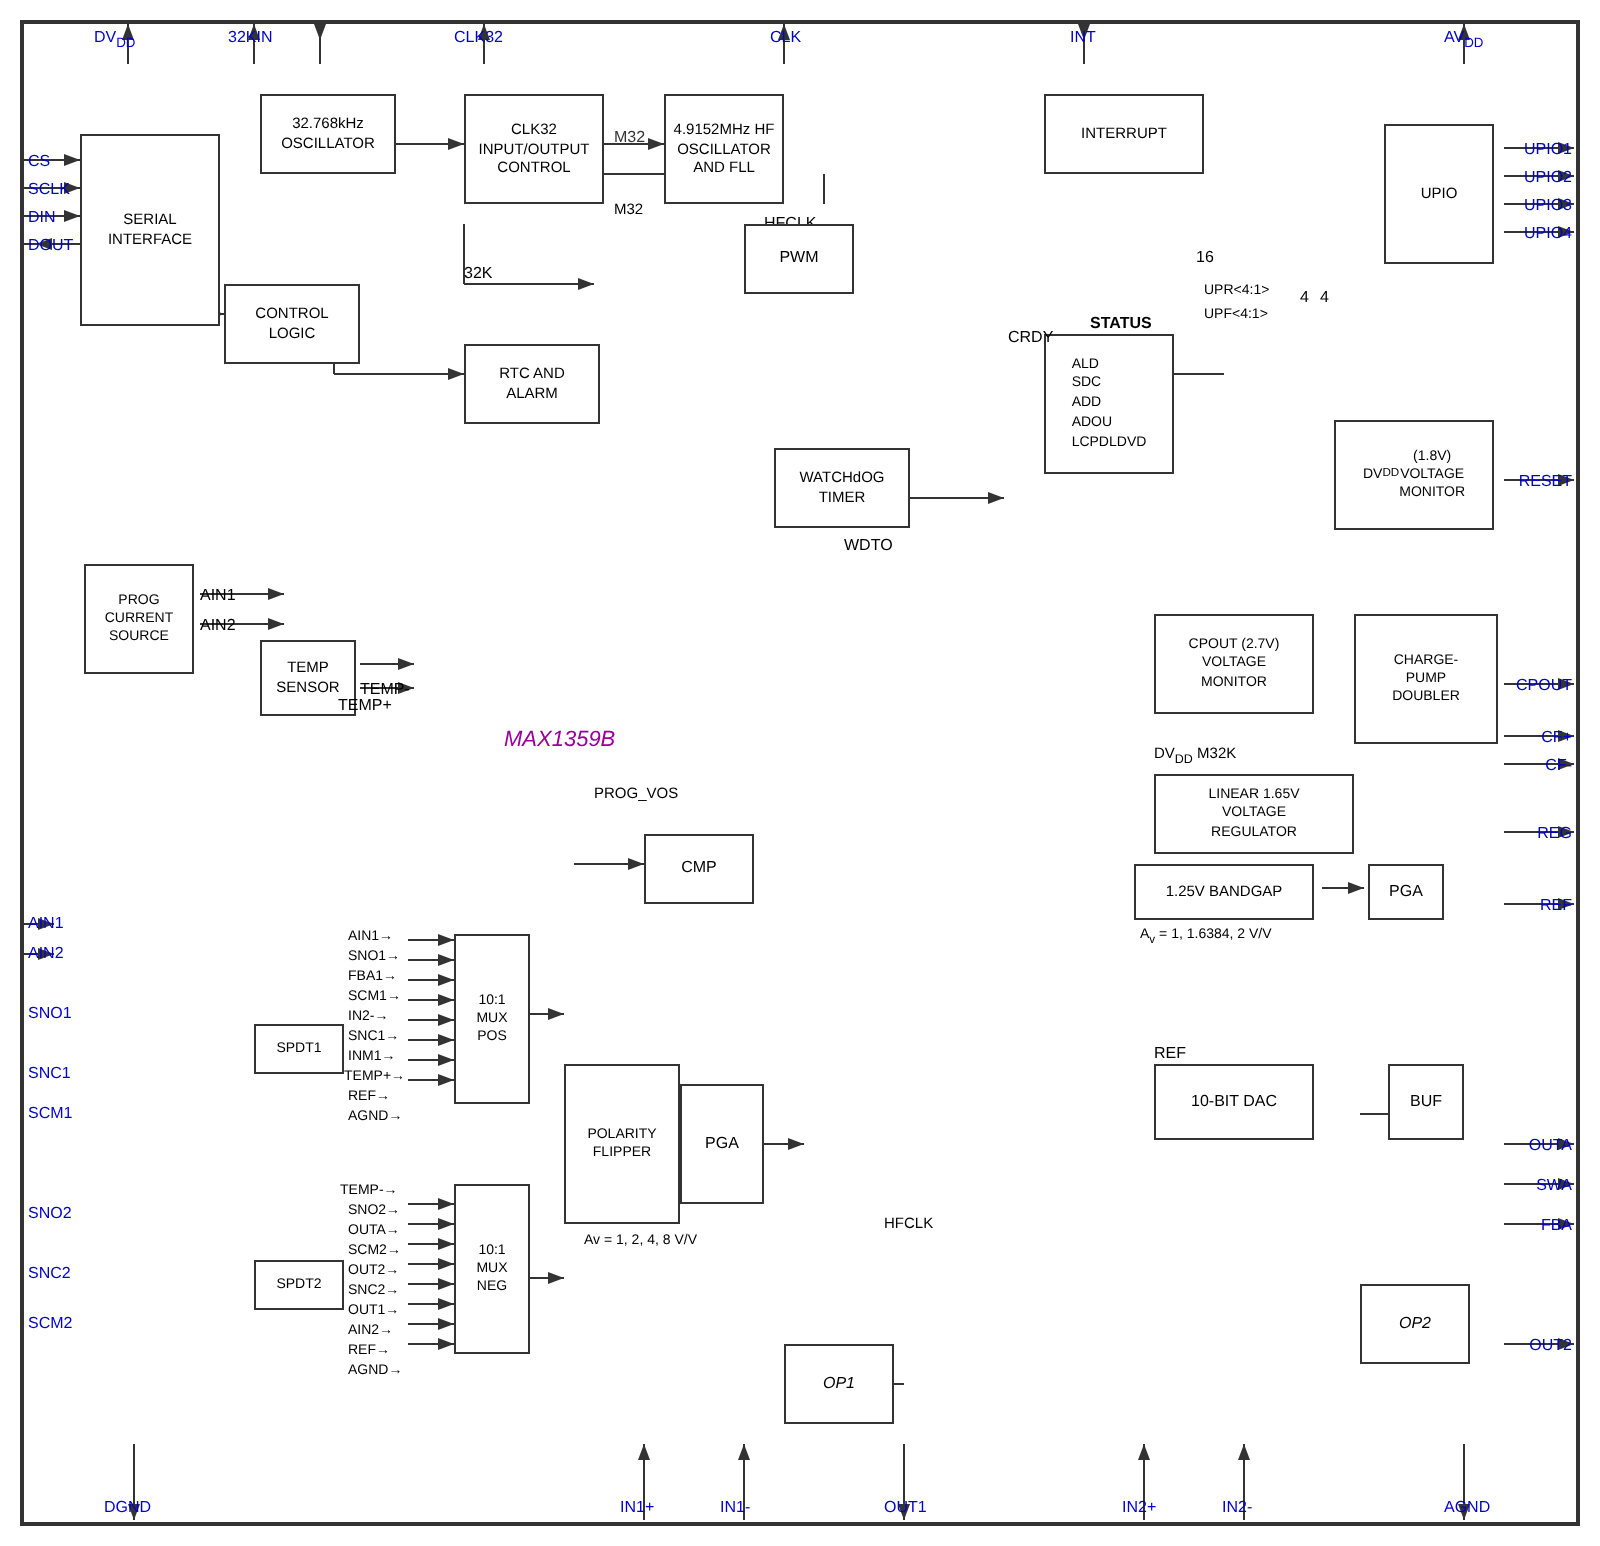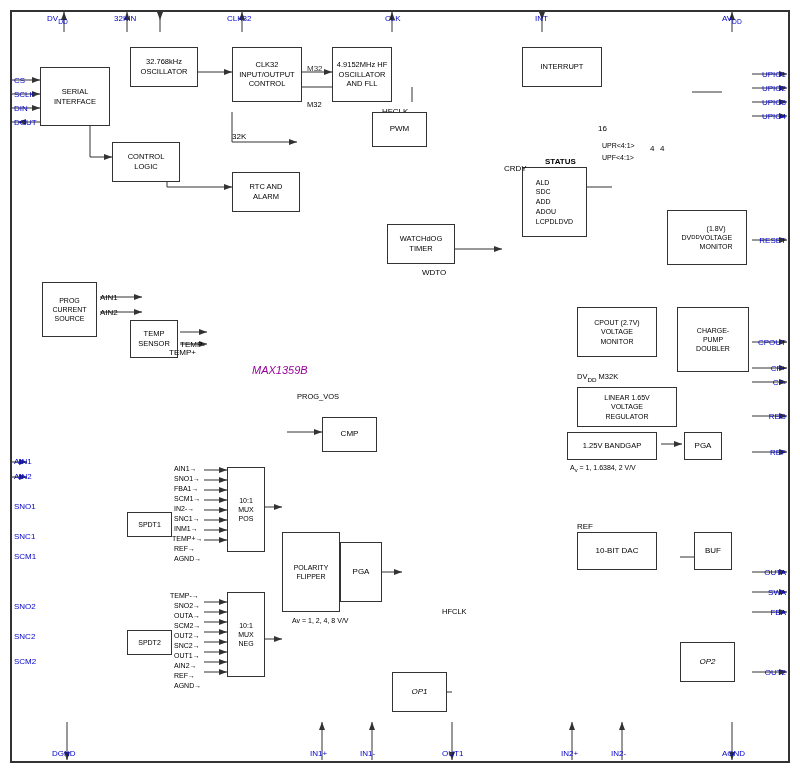--- a/index.html
+++ b/index.html
@@ -303,21 +303,21 @@
     <div class="label label-blue" style="right:2px;top:326px;">CPOUT</div>
     <div class="label label-blue" style="right:2px;top:352px;">CF+</div>
     <div class="label label-blue" style="right:2px;top:366px;">CF-</div>
     <div class="label label-blue" style="right:2px;top:400px;">REG</div>
     <div class="label label-blue" style="right:2px;top:436px;">REF</div>
     <div class="label label-blue" style="right:2px;top:556px;">OUTA</div>
     <div class="label label-blue" style="right:2px;top:576px;">SWA</div>
     <div class="label label-blue" style="right:2px;top:596px;">FBA</div>
     <div class="label label-blue" style="right:2px;top:656px;">OUT2</div>
 
-    <div class="block" style="left:28px;top:55px;width:70px;height:59px;font-size:7.5px;text-align:center;">
+    <div class="block" style="left:28px;top:55px;width:70px;height:96px;font-size:7.5px;text-align:center;">
       <span>SERIAL
 INTERFACE</span>
     </div>
 
     <div class="block" style="left:118px;top:35px;width:68px;height:40px;font-size:7.5px;">
       32.768kHz<br>OSCILLATOR
     </div>
 
     <div class="block" style="left:220px;top:35px;width:70px;height:55px;font-size:7.5px;">
       CLK32<br>INPUT/OUTPUT<br>CONTROL
@@ -328,20 +328,23 @@
     </div>
 
     <div class="label" style="left:370px;top:95px;font-size:8px;">HFCLK</div>
 
     <div class="label" style="left:295px;top:52px;font-size:8px;color:#333;">M32</div>
 
     <div class="block" style="left:510px;top:35px;width:80px;height:40px;font-size:7.5px;">
       INTERRUPT
     </div>
 
+    <div class="block" style="left:680px;top:50px;width:55px;height:70px;font-size:7.5px;">
+      UPIO
+    </div>
 
     <div class="block" style="left:100px;top:130px;width:68px;height:40px;font-size:7.5px;">
       CONTROL<br>LOGIC
     </div>
 
     <div class="block" style="left:360px;top:100px;width:55px;height:35px;font-size:8px;">
       PWM
     </div>
 
     <div class="block" style="left:220px;top:160px;width:68px;height:40px;font-size:7.5px;">

